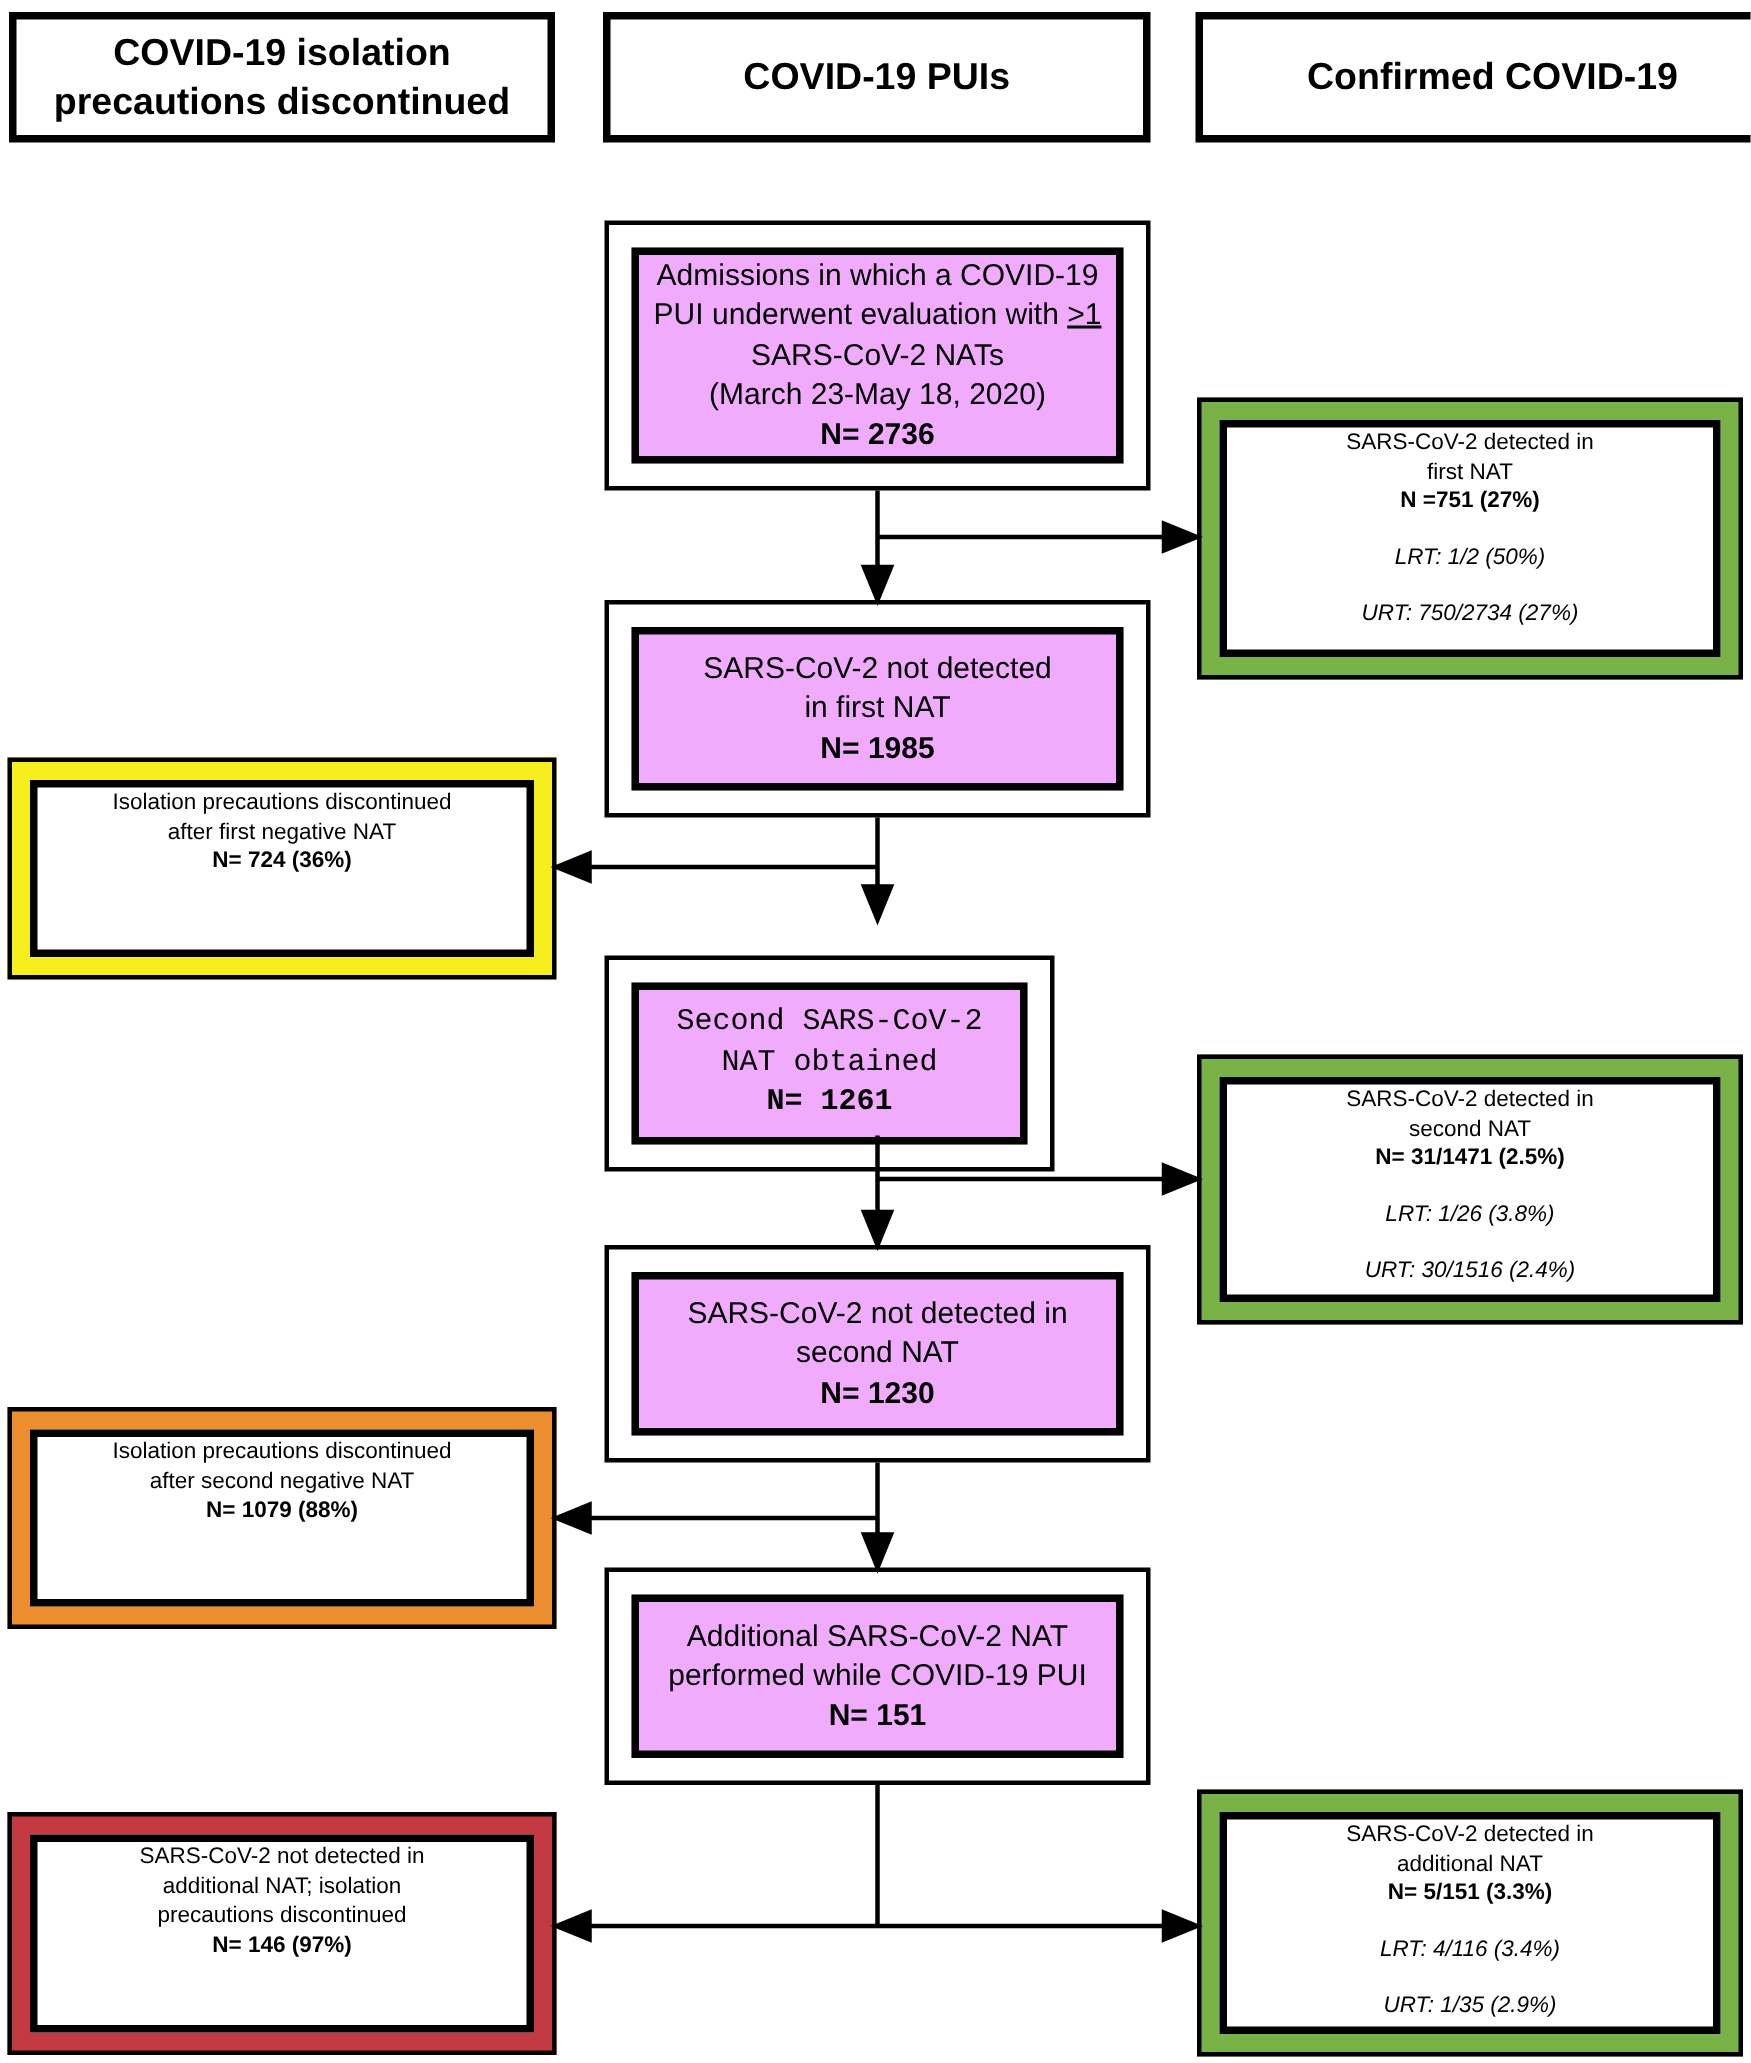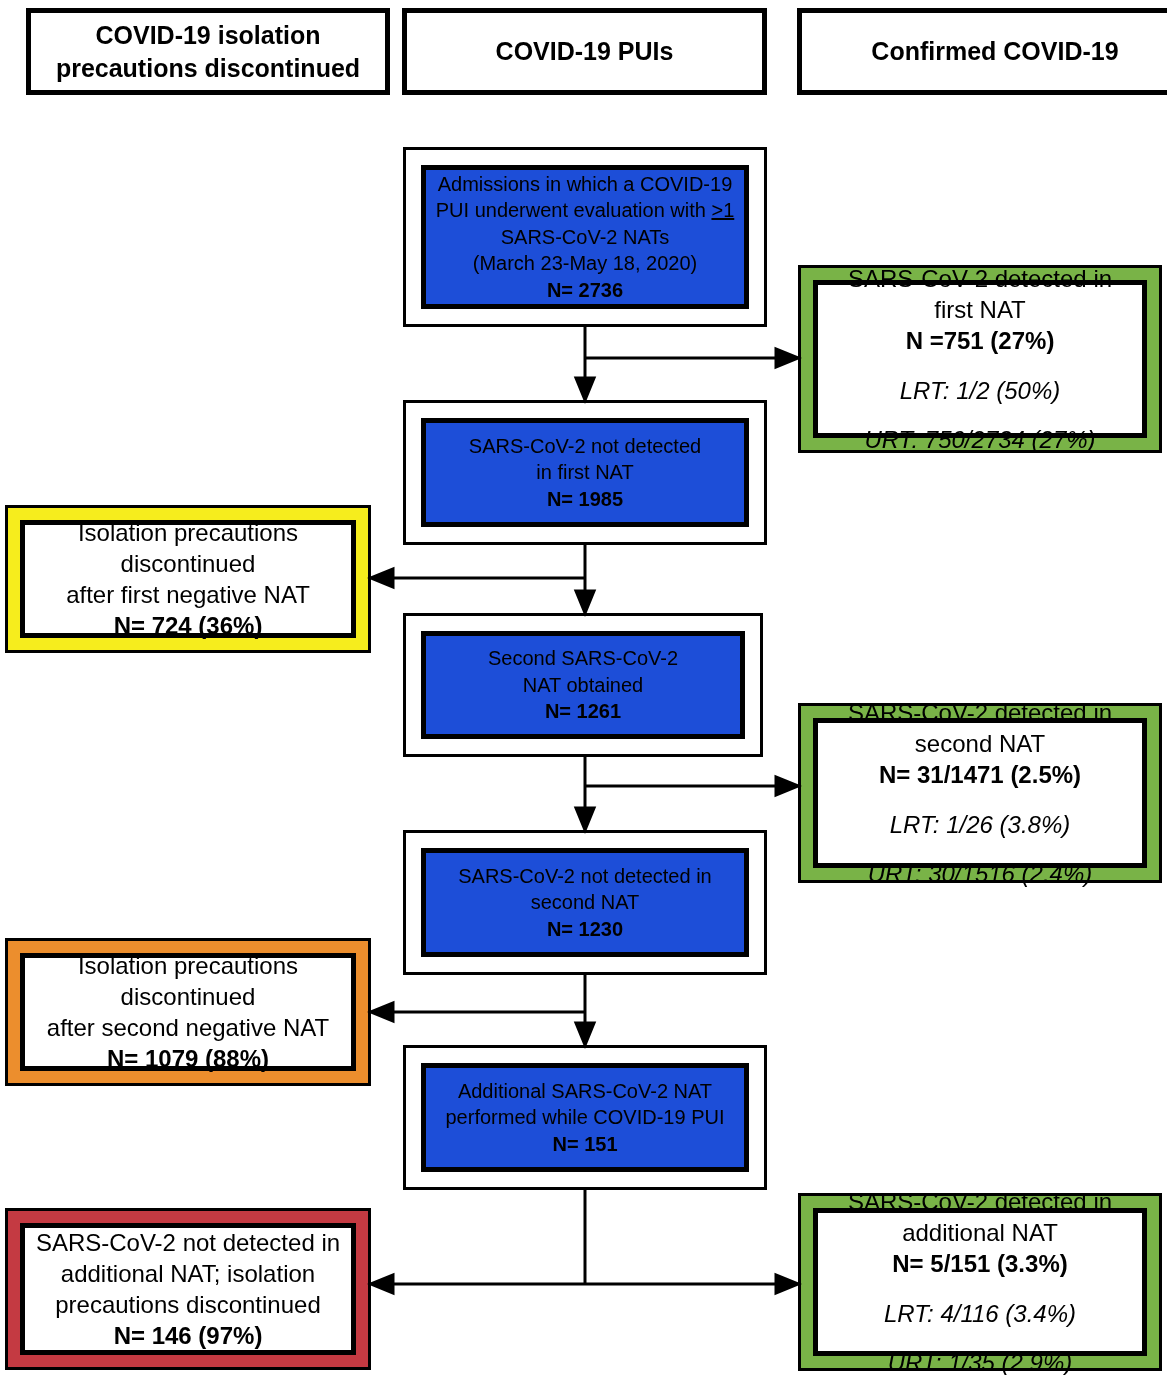--- a/index.html
+++ b/index.html
@@ -11,48 +11,48 @@
   
   .hdr {
     border:5px solid #000;
     display:flex; align-items:center; justify-content:center;
     text-align:center; font-weight:bold; font-size:25px; line-height:1.3;
     white-space:pre-line;
   }
   
   .flowbox { border:3px solid #000; }
   .flowbox .inner {
-    position:absolute; inset:15px; border:5px solid #000; background:#1d4ed8;
+    position:absolute; inset:15px; border:5px solid #000; background:#f0abfc;
     display:flex; flex-direction:column; align-items:center; justify-content:center;
     text-align:center; font-size:20px; line-height:1.32; white-space:pre-line;
     padding:0 6px; box-sizing:border-box;
   }
   
   .colorbox { border:3px solid #000; }
   .colorbox .inner {
     position:absolute; inset:12px; border:5px solid #000; background:#fff;
-    display:flex; flex-direction:column; align-items:center; justify-content:center;
-    text-align:center; font-size:24px; line-height:1.3; white-space:pre-line;
+    display:flex; flex-direction:column; align-items:center; justify-content:flex-start;
+    text-align:center; font-size:15px; line-height:1.3; white-space:pre-line;
     padding:0 6px; box-sizing:border-box;
   }
   .green  { background:var(--green); }
   .yellow { background:var(--yellow); }
   .orange { background:var(--orange); }
   .red    { background:var(--red); }
   .nval { font-weight:bold; }
   .ital { font-style:italic; margin-top:18px; }
   .geq { text-decoration:underline; }
   svg.arrows { position:absolute; left:0; top:0; pointer-events:none; }
 </style>
 </head>
 <body>
 
 <div id="canvas">
 
-  <div class="box hdr" style="left:6px; top:8px; width:364px; height:87px;margin-left:20px;">COVID-19 isolation
+  <div class="box hdr" style="left:6px; top:8px; width:364px; height:87px;">COVID-19 isolation
 precautions discontinued</div>
   <div class="box hdr" style="left:402px; top:8px; width:365px; height:87px;">COVID-19 PUIs</div>
   <div class="box hdr" style="left:797px; top:8px; width:396px; height:87px;">Confirmed COVID-19</div>
 
   <div class="box flowbox" style="left:403px; top:147px; width:364px; height:180px;">
     <div class="inner">
       <div><span>Admissions in which a COVID-19
 PUI underwent evaluation with </span><span class="geq">&gt;1</span><span>
 SARS-CoV-2 NATs
 (March 23-May 18, 2020)</span></div>
@@ -61,21 +61,21 @@
   </div>
 
   <div class="box flowbox" style="left:403px; top:400px; width:364px; height:145px;padding-left:44px;">
     <div class="inner">
       <div>SARS-CoV-2 not detected
 in first NAT</div>
       <div class="nval">N= 1985</div>
     </div>
   </div>
 
-  <div class="box flowbox" style="left:403px; top:613px; width:360px; height:144px;">
+  <div class="box flowbox" style="left:403px; top:637px; width:300px; height:144px;font-family:Liberation Mono, monospace;">
     <div class="inner">
       <div>Second SARS-CoV-2
 NAT obtained</div>
       <div class="nval">N= 1261</div>
     </div>
   </div>
 
   <div class="box flowbox" style="left:403px; top:830px; width:364px; height:145px;">
     <div class="inner">
       <div>SARS-CoV-2 not detected in

